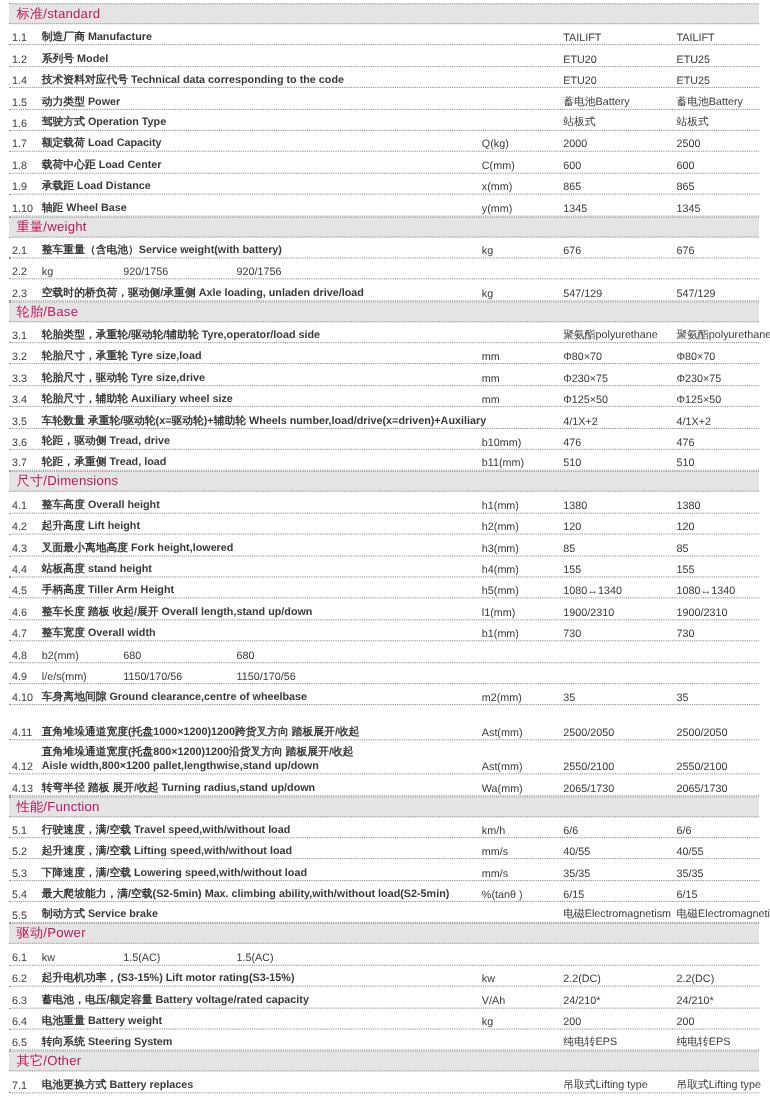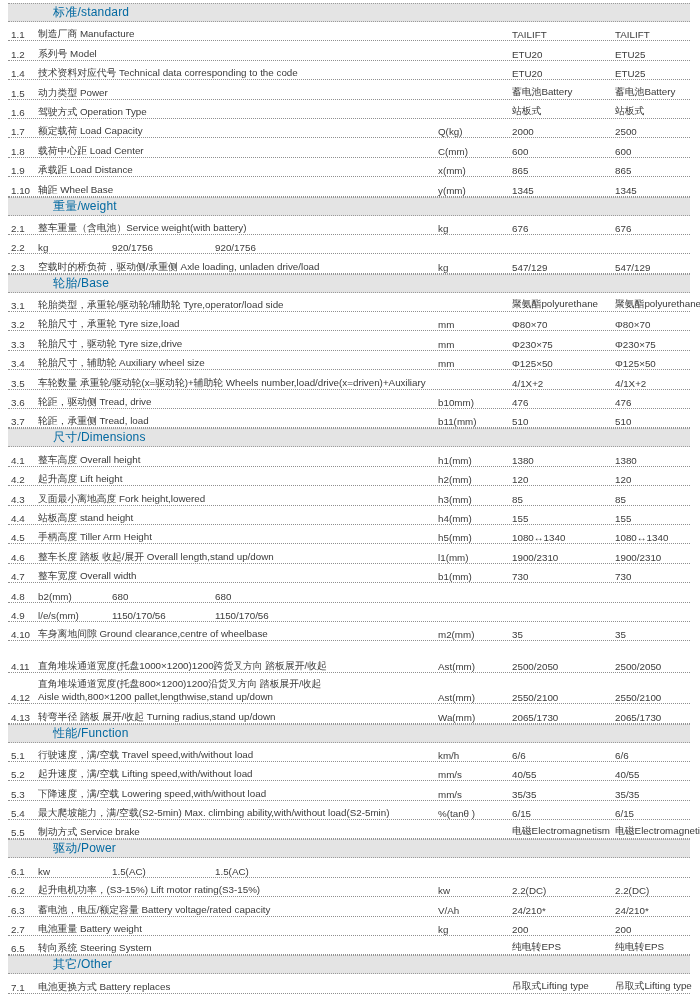--- a/index.html
+++ b/index.html
@@ -19,45 +19,44 @@
     height: 19px;
     background: #e4e4e4;
     border-top: 1px dotted #9a9a9a;
     border-bottom: 1px dotted #9a9a9a;
     display: flex;
     align-items: center;
     padding-left: 7px;
   }
   .section-title {
     font-size: 12px;
-    color: #0369a1;
+    color: #be185d;
     letter-spacing: 0.2px;
     white-space: nowrap;
-    margin-left: 38px;
   }
   .row {
     display: flex;
     align-items: flex-end;
     height: 19.4px;
     border-bottom: 1px dotted #8f8f8f;
     font-size: 9.8px;
     color: #3a3a3a;
   }
   .row.tall { height: 31.4px; }
   .cell { white-space: nowrap; overflow: visible; }
   .cell.no {
     width: 30px;
     flex: 0 0 30px;
     padding-left: 3px;
   }
   .cell.label {
     flex: 1 1 auto;
     min-width: 0;
   }
-  .label-line { display: block; line-height: 13px; }
+  .label-line { display: block; line-height: 13px; font-weight: bold; }
   .cell.unit { width: 74px;  flex: 0 0 74px; }
   .cell.v1   { width: 103px; flex: 0 0 103px; }
   .cell.v2   { width: 75px;  flex: 0 0 75px; }
 </style>
 </head>
 <body>
 
 <div class="page">
   <div id="spec-table">
   <section class="section">
@@ -517,21 +516,21 @@
     <span class="cell label">
       <span class="label-line">蓄电池，电压/额定容量 Battery voltage/rated capacity</span>
 
     </span>
     <span class="cell unit">V/Ah</span>
     <span class="cell v1">24/210*</span>
     <span class="cell v2">24/210*</span>
   </div>
 
   <div class="row">
-    <span class="cell no">2.7</span>
+    <span class="cell no">6.4</span>
     <span class="cell label">
       <span class="label-line">电池重量 Battery weight</span>
 
     </span>
     <span class="cell unit">kg</span>
     <span class="cell v1">200</span>
     <span class="cell v2">200</span>
   </div>
 
   <div class="row">

